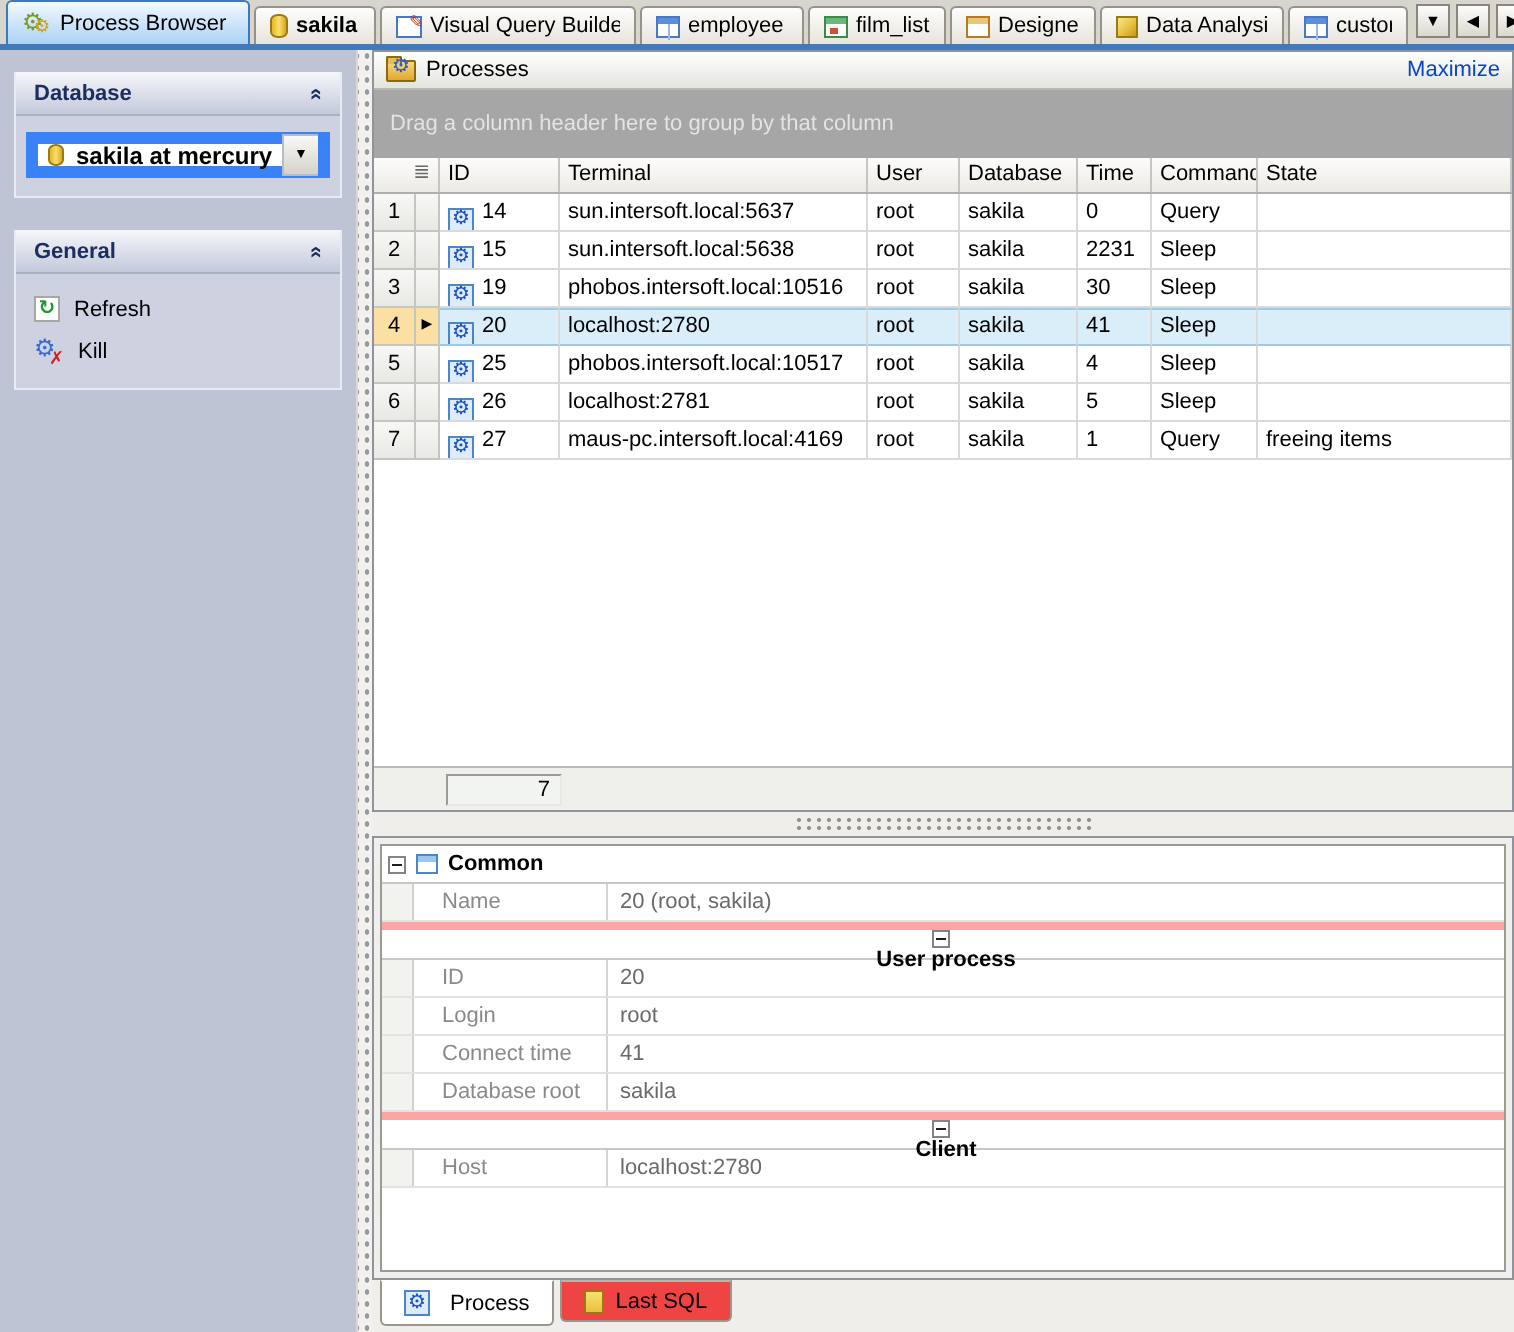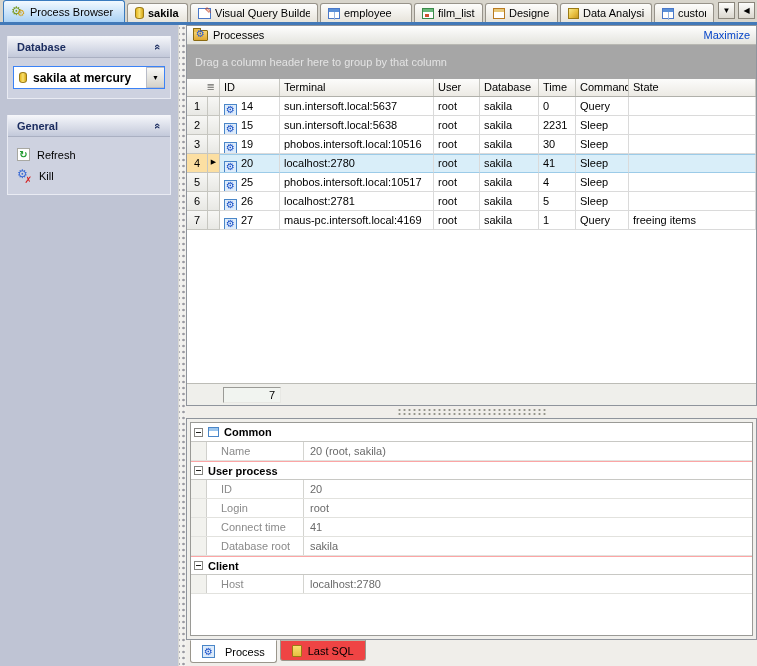--- a/index.html
+++ b/index.html
@@ -66,21 +66,21 @@
 
   
   .content{display:flex;height:641px;}
 
   
   .sidebar{width:178px;flex:none;background:#bfc4d4;padding-top:11px;}
   .sgroup{margin:0 7px 16px 7px;background:#ced2e0;border:1px solid #e9ebf3;border-top:none;}
   .sgroup-header{height:22px;background:linear-gradient(#f6f7fb,#c3c9da);border-bottom:1px solid #aab0c2;
                  display:flex;align-items:center;padding:0 9px;font-weight:bold;color:#1c2d60;}
   .sgroup-header .chev{margin-left:auto;color:#1c2d60;font-size:11px;}
-  .combo{margin:8px 5px 9px 5px;height:23px;background:#fff;border:1px solid #3b82f6;
+  .combo{margin:8px 5px 9px 5px;height:23px;background:#fff;border:6px solid #3b82f6;
          display:flex;align-items:center;padding-left:5px;}
   .combo-label{font-weight:bold;font-size:12px;margin-left:6px;white-space:nowrap;}
   .combo-btn{margin-left:auto;width:18px;height:21px;border:1px solid #b8bcc8;border-right:none;
              background:linear-gradient(#f8f8f6,#d4d2ca);display:flex;align-items:center;justify-content:center;
              font-size:7px;padding:0;}
   .sitems{padding:7px 0 8px 0;}
   .sitem{display:flex;align-items:center;gap:7px;height:21px;padding-left:9px;cursor:default;}
 
   .vsplit{width:8px;flex:none;background:#f2f1ee;border-left:1px solid #d8d8d4;
           background-image:radial-gradient(#9a9aa2 1px,transparent 1.3px);background-size:5px 6px;
@@ -125,21 +125,21 @@
 
   .hsplit{height:12px;flex:none;display:flex;align-items:center;justify-content:center;background:#f0eeea;}
   .hsplit .dots{width:150px;height:8px;background-image:radial-gradient(#94948a 1px,transparent 1.3px);
                 background-size:5px 4px;}
 
   
   .properties{flex:1;background:#f0efeb;}
   .propgrid{flex:1;margin:3px;border:1px solid #9a9a96;background:#fff;display:flex;flex-direction:column;min-height:0;}
   .prow{display:flex;height:19px;flex:none;align-items:center;}
   .pgroup{background:#fff;border-bottom:1px solid #c8c8c4;font-weight:bold;padding-left:3px;}
-  .pgroup + .pgroup, .pitem + .pgroup{border-top:1px solid #fca5a5;}
+  .pgroup + .pgroup, .pitem + .pgroup{border-top:4px solid #fca5a5;flex-direction:column;}
   .minusbox{width:9px;height:9px;flex:none;border:1px solid #848480;background:#fff;position:relative;margin-right:5px;}
   .minusbox::after{content:"";position:absolute;left:1px;top:3px;width:5px;height:1px;background:#20201c;}
   .winicon{width:11px;height:10px;flex:none;border:1px solid #4a86c8;
            background:linear-gradient(#9cc6ee 0 3px,#fff 3px);margin-right:5px;}
   .pitem{border-bottom:1px solid #e2e2de;}
   .pgutter{width:16px;height:100%;flex:none;background:#f2f2ee;border-right:1px solid #d0d0cc;}
   .pname{width:97px;flex:none;height:100%;padding:3px 0 0 14px;color:#8a8a8a;border-right:1px solid #d4d4d0;}
   .pvalue{flex:1;height:100%;padding:3px 0 0 6px;color:#6a6a6a;white-space:nowrap;overflow:hidden;}
   .pfill{flex:1;background:#fff;}
 
@@ -164,21 +164,21 @@
   <div class="tab bold" style="width:61px;">
     <span class="icon-cyl"></span>
     <span class="tab-label">sakila</span>
   </div>
   <div class="tab" style="width:128px;">
     <span class="icon-vqb">
         <span class="pencil">✎</span>
       </span>
     <span class="tab-label">Visual Query Builder</span>
   </div>
-  <div class="tab" style="width:92px;">
+  <div class="tab" style="width:82px;">
     <span class="icon-table"></span>
     <span class="tab-label">employee</span>
   </div>
   <div class="tab" style="width:69px;">
     <span class="icon-view"></span>
     <span class="tab-label">film_list</span>
   </div>
   <div class="tab" style="width:73px;">
     <span class="icon-designer"></span>
     <span class="tab-label">Designer</span>

